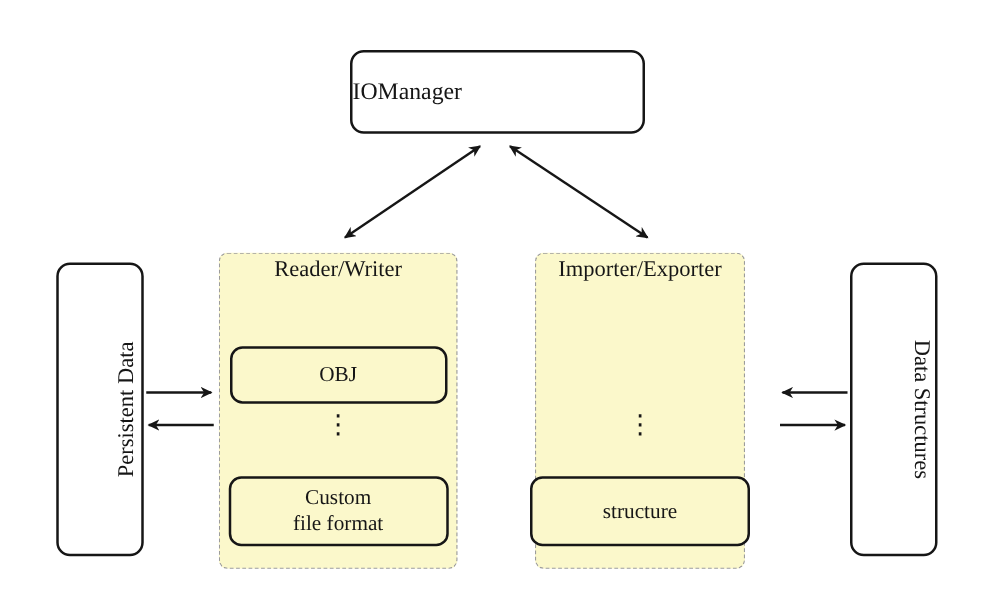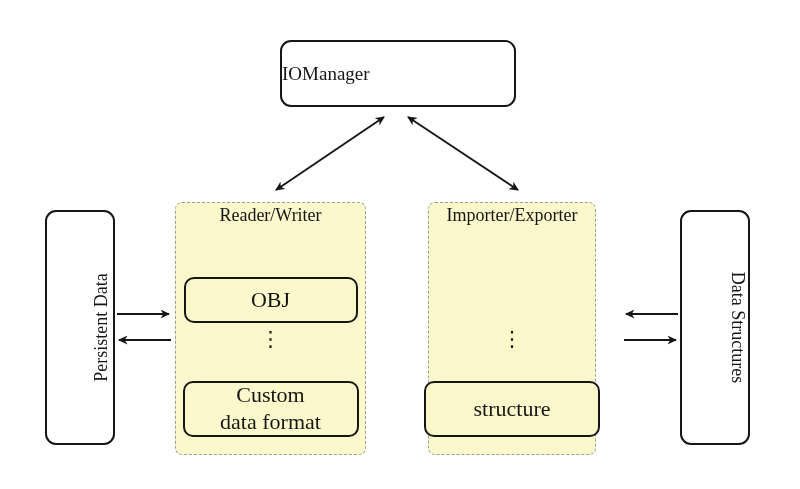--- a/index.html
+++ b/index.html
@@ -33,21 +33,21 @@
   }
   .panel.left{left:175px;}
   .panel.right{left:428px;width:168px;}
   .panel-header{
     position:absolute;top:2px;left:0;right:0;text-align:center;font-size:18px;
   }
   .inner-box{
     position:absolute;left:50%;transform:translateX(-50%);
     border:2.5px solid var(--stroke);border-radius:10px;background:var(--panel-fill);
     display:flex;flex-direction:column;align-items:center;justify-content:center;
-    box-sizing:border-box;font-size:22px;line-height:1.22;text-align:center;
+    box-sizing:border-box;font-size:17px;line-height:1.22;text-align:center;
   }
   .inner-top{top:74px;width:174px;height:46px;}
   .inner-bottom{top:178px;width:176px;height:56px;}
   .dots{
     position:absolute;top:126px;left:0;right:0;text-align:center;
     font-size:21px;line-height:1;letter-spacing:0;
   }
   svg.arrows{position:absolute;left:0;top:0;width:800px;height:489px;pointer-events:none;}
   svg.arrows line,svg.arrows path.shaft{stroke:var(--stroke);stroke-width:1.9;fill:none;}
   .ah{fill:var(--stroke);}
@@ -90,21 +90,21 @@
   </div>
 
   <div class="panel left">
     <div class="panel-header">Reader/Writer</div>
     <div class="inner-box inner-top">
       <span>OBJ</span>
     </div>
     <div class="dots">⋮</div>
     <div class="inner-box inner-bottom">
       <span>Custom</span>
-      <span>data format</span>
+      <span>file format</span>
     </div>
   </div>
 
   <div class="panel right">
     <div class="panel-header">Importer/Exporter</div>
     <div class="dots">⋮</div>
     <div class="inner-box inner-bottom">
       <span>structure</span>
     </div>
   </div>

